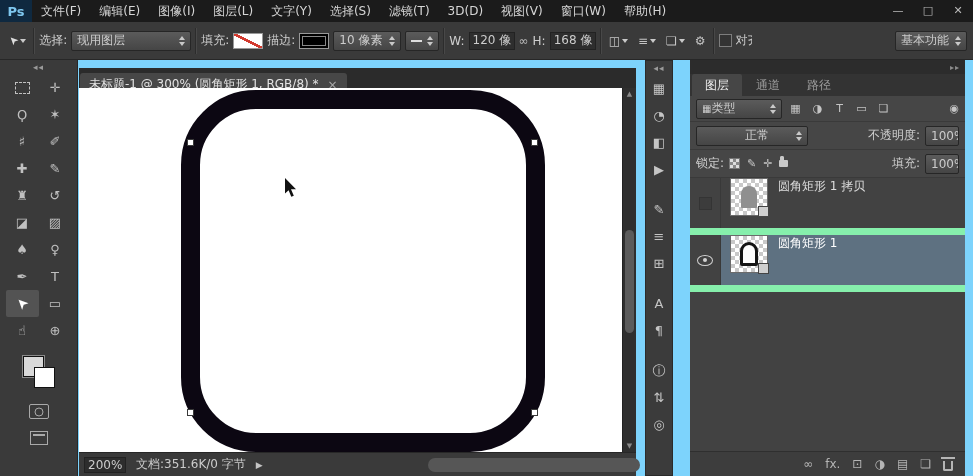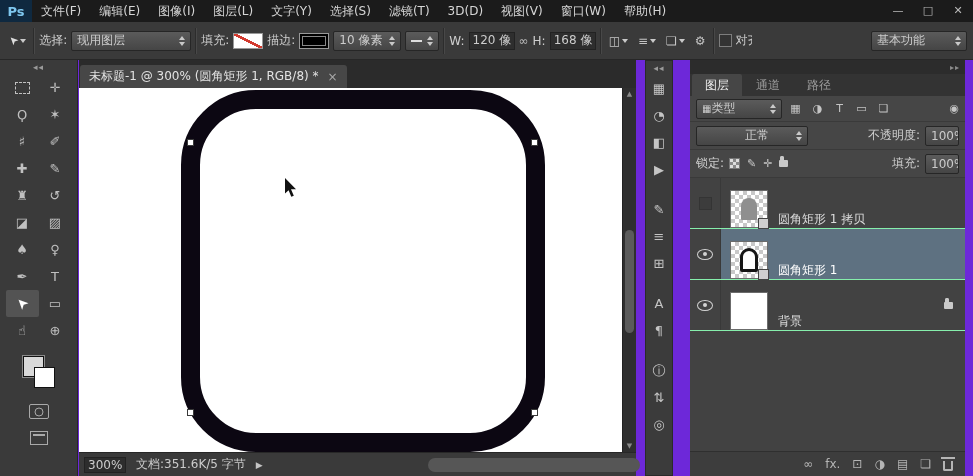--- a/index.html
+++ b/index.html
@@ -1,16 +1,16 @@
 <!DOCTYPE html>
 <html><head>
 <meta charset="utf-8">
 <style>
   html,body{margin:0;padding:0;background:#555;}
-  .app{position:relative;width:973px;height:476px;background:#6d28d9;overflow:hidden;
+  .app{position:relative;width:973px;height:476px;background:#7dd3fc;overflow:hidden;
        font-family:"DejaVu Sans","Liberation Sans",sans-serif;font-size:12px;color:#ccc;}
 
   
   .menubar{position:absolute;left:0;top:0;width:100%;height:22px;background:#1b1b1b;
            display:flex;align-items:center;border-bottom:1px solid #000;}
   .ps-logo{width:32px;height:22px;background:#0f2940;color:#7ec7ef;font-weight:bold;
            display:flex;align-items:center;justify-content:center;font-size:13px;}
   .menu-item{padding:0 9px;line-height:22px;color:#d6d6d6;cursor:default;}
   .flex-spacer{flex:1;}
   .win-btn{width:30px;text-align:center;color:#bbb;font-size:11px;line-height:22px;}
@@ -19,21 +19,21 @@
   .optionsbar{position:absolute;left:0;top:22px;width:100%;height:38px;background:#3a3a3a;
               border-bottom:1px solid #272727;display:flex;align-items:center;padding:0 6px;gap:4px;box-sizing:border-box;}
   .sep{width:1px;height:26px;background:#2c2c2c;border-right:1px solid #484848;flex:0 0 auto;}
   .opt-label{color:#cfcfcf;white-space:nowrap;flex:0 0 auto;}
   .combo{height:20px;background:linear-gradient(#5b5b5b,#454545);border:1px solid #262626;border-radius:2px;
          display:flex;align-items:center;padding:0 5px;box-sizing:border-box;flex:0 0 auto;white-space:nowrap;overflow:hidden;}
   .updown{display:inline-flex;flex-direction:column;gap:2px;margin-left:auto;padding-left:5px;}
   .updown i{display:block;width:0;height:0;border-left:3px solid transparent;border-right:3px solid transparent;}
   .updown .tu{border-bottom:4px solid #c9c9c9;}
   .updown .td{border-top:4px solid #c9c9c9;}
-  .w88{width:120px;} .w64{width:68px;} .w56{width:34px;} .w92{width:96px;}
+  .w88{width:120px;} .w64{width:68px;} .w56{width:34px;} .w92{width:72px;}
   .field{width:46px;height:18px;background:#2e2e2e;border:1px solid #222;display:flex;align-items:center;
          padding:0 3px;box-sizing:border-box;overflow:hidden;flex:0 0 auto;}
   .field span{white-space:nowrap;overflow:hidden;}
   .swatch{width:30px;height:16px;border:1px solid #999;box-sizing:border-box;flex:0 0 auto;}
   .fill-none{background:linear-gradient(to top right,#fff 44%,#d23a2f 44%,#d23a2f 56%,#fff 56%);}
   .stroke-black{background:#000;box-shadow:inset 0 0 0 2px #000,inset 0 0 0 3px #888;}
   .line-sample{width:26px;height:2px;background:#ddd;display:inline-block;}
   .icon-btn{display:flex;align-items:center;gap:2px;padding:2px 3px;color:#c5c5c5;font-size:12px;flex:0 0 auto;}
   .mini-down{width:0;height:0;border-left:3px solid transparent;border-right:3px solid transparent;border-top:4px solid #c9c9c9;display:inline-block;}
   .checkbox{width:11px;height:11px;border:1px solid #7d7d7d;background:#333;display:inline-block;flex:0 0 auto;}
@@ -51,21 +51,21 @@
   .rot-nw{display:inline-block;transform:rotate(-135deg);font-size:14px;}
   .fgbg{position:relative;width:32px;height:32px;margin:12px auto 0;}
   .fg-swatch{position:absolute;left:0;top:0;width:19px;height:19px;background:#d9d9d9;border:1px solid #111;box-shadow:0 0 0 1px #8a8a8a;}
   .bg-swatch{position:absolute;right:0;bottom:0;width:19px;height:19px;background:#fff;border:1px solid #111;}
   .qmask{width:18px;height:13px;border:1px solid #a9a9a9;border-radius:2px;position:relative;margin:16px auto 0;}
   .qmask::after{content:"";position:absolute;left:50%;top:50%;transform:translate(-50%,-50%);width:7px;height:7px;border:1px solid #a9a9a9;border-radius:50%;}
   .smode{width:16px;height:12px;border:1px solid #a9a9a9;margin:12px auto 0;position:relative;}
   .smode::after{content:"";position:absolute;left:2px;top:2px;right:2px;height:2px;background:#a9a9a9;}
 
   
-  .tabbar{position:absolute;left:79px;top:60px;width:557px;height:28px;background:#2b2b2b;box-sizing:border-box;}
+  .tabbar{position:absolute;left:79px;top:68px;width:557px;height:28px;background:#2b2b2b;box-sizing:border-box;}
   .tab{position:absolute;left:1px;top:5px;height:23px;background:#474747;display:flex;align-items:center;
        padding:0 9px;gap:9px;color:#e2e2e2;border-radius:3px 3px 0 0;}
   .tab-close{color:#aaa;}
   .canvas{position:absolute;left:79px;top:88px;width:543px;height:364px;background:#fff;overflow:hidden;}
   .shape-rect{position:absolute;left:102px;top:2px;width:364px;height:362px;box-sizing:border-box;
               border:19px solid #0c0712;border-radius:75px;}
   .anchor{position:absolute;width:7px;height:7px;background:#fff;border:1px solid #3a3a3a;box-sizing:border-box;}
   .cursor{position:absolute;left:205px;top:90px;}
   .vscroll{position:absolute;left:622px;top:88px;width:14px;height:364px;background:#2f2f2f;border-left:1px solid #222;box-sizing:border-box;}
   .sb-arrow{position:absolute;left:0;width:100%;text-align:center;color:#8a8a8a;font-size:7px;}
@@ -105,21 +105,21 @@
     background-image:linear-gradient(45deg,#c8c8c8 25%,transparent 25%,transparent 75%,#c8c8c8 75%),
                      linear-gradient(45deg,#c8c8c8 25%,transparent 25%,transparent 75%,#c8c8c8 75%);
     background-size:8px 8px;background-position:0 0,4px 4px;}
   .checker-mini{width:11px;height:11px;display:inline-block;border:1px solid #777;box-sizing:border-box;
     background-color:#ddd;
     background-image:linear-gradient(45deg,#888 25%,transparent 25%,transparent 75%,#888 75%),
                      linear-gradient(45deg,#888 25%,transparent 25%,transparent 75%,#888 75%);
     background-size:6px 6px;background-position:0 0,3px 3px;}
   .lockglyph-txt{color:#c5c5c5;font-size:11px;}
   .layers{flex:1;display:flex;flex-direction:column;background:#424242;overflow:hidden;}
-  .lrow{height:50px;display:flex;align-items:flex-end;border-bottom:1px solid #86efac;position:relative;flex:0 0 auto;}
+  .lrow{height:50px;display:flex;align-items:flex-start;border-bottom:7px solid #86efac;position:relative;flex:0 0 auto;}
   .lrow.selected{background:#5e7181;}
   .lrow.selected .lname{color:#fff;}
   .viscol{width:30px;align-self:stretch;border-right:1px solid #393939;display:flex;align-items:center;justify-content:center;background:#424242;}
   .eye{position:relative;width:14px;height:9px;border:1px solid #d2d2d2;border-radius:50%;display:inline-block;}
   .eye::after{content:"";position:absolute;left:50%;top:50%;transform:translate(-50%,-50%);width:4px;height:4px;background:#d2d2d2;border-radius:50%;}
   .novis{width:13px;height:13px;border:1px solid #343434;background:#3c3c3c;display:inline-block;box-sizing:border-box;}
   .thumb{width:38px;height:38px;margin-left:9px;border:1px solid #6b6b6b;position:relative;box-sizing:border-box;
          display:flex;align-items:center;justify-content:center;flex:0 0 auto;}
   .thumb.white{background:#fff;}
   .arch-filled{width:16px;height:22px;background:#8f8f8f;border-radius:8px 8px 1px 1px;}
@@ -323,23 +323,23 @@
   </div>
 
   <div class="vscroll">
     <span class="sb-arrow sb-up">▲</span>
     <div class="vthumb"></div>
     <span class="sb-arrow sb-down">▼</span>
   </div>
 
   <div class="statusbar">
     <div class="zoom-field">
-        <span>300%</span>
-      </div>
-    <span>文档:351.6K/5 字节</span>
+        <span>200%</span>
+      </div>
+    <span>文档:351.6K/0 字节</span>
     <span class="status-arrow">▶</span>
     <div class="hthumb"></div>
   </div>
 
   <div class="strip">
     <div class="collapse">◂◂</div>
     <div class="strip-icon">▦</div>
     <div class="strip-icon">◔</div>
     <div class="strip-icon">◧</div>
     <div class="strip-icon">▶</div>
@@ -426,28 +426,20 @@
       <div class="lrow selected">
         <div class="viscol">
             <span class="eye"></span>
           </div>
         <div class="thumb checker">
           <div class="arch-outline"></div>
           <div class="vbadge"></div>
         </div>
         <span class="lname">圆角矩形 1</span>
       </div>
-      <div class="lrow">
-        <div class="viscol">
-            <span class="eye"></span>
-          </div>
-        <div class="thumb white"></div>
-        <span class="lname">背景</span>
-        <span class="row-lock"><span class="lock-glyph"></span></span>
-      </div>
       <div class="lfiller"></div>
     </div>
     <div class="dock-bottom">
       <span class="dbtn">∞</span>
       <span class="dbtn">fx.</span>
       <span class="dbtn">⊡</span>
       <span class="dbtn">◑</span>
       <span class="dbtn">▤</span>
       <span class="dbtn">❏</span>
       <span class="dbtn">

